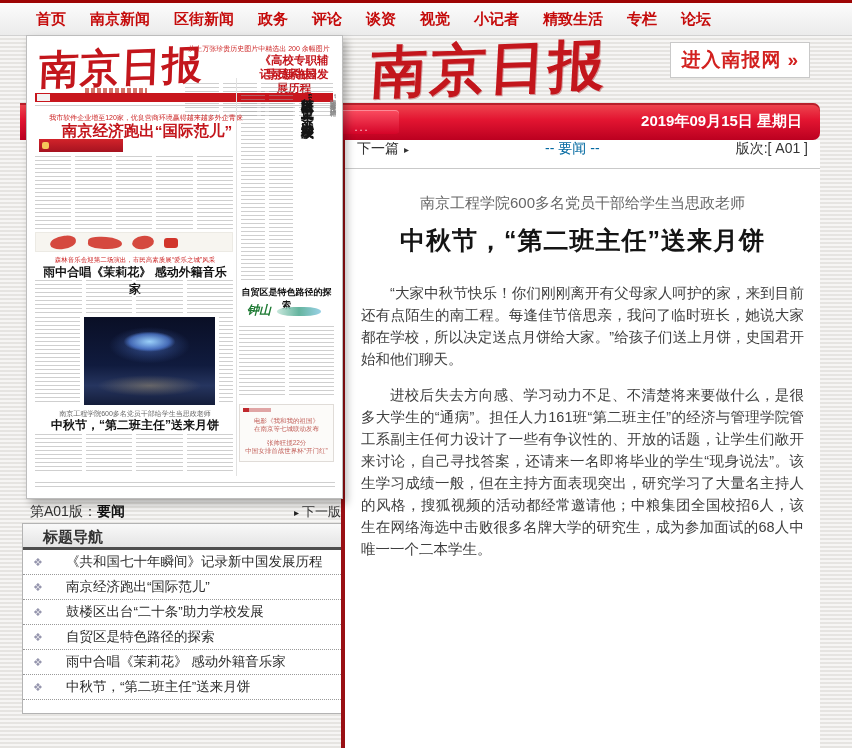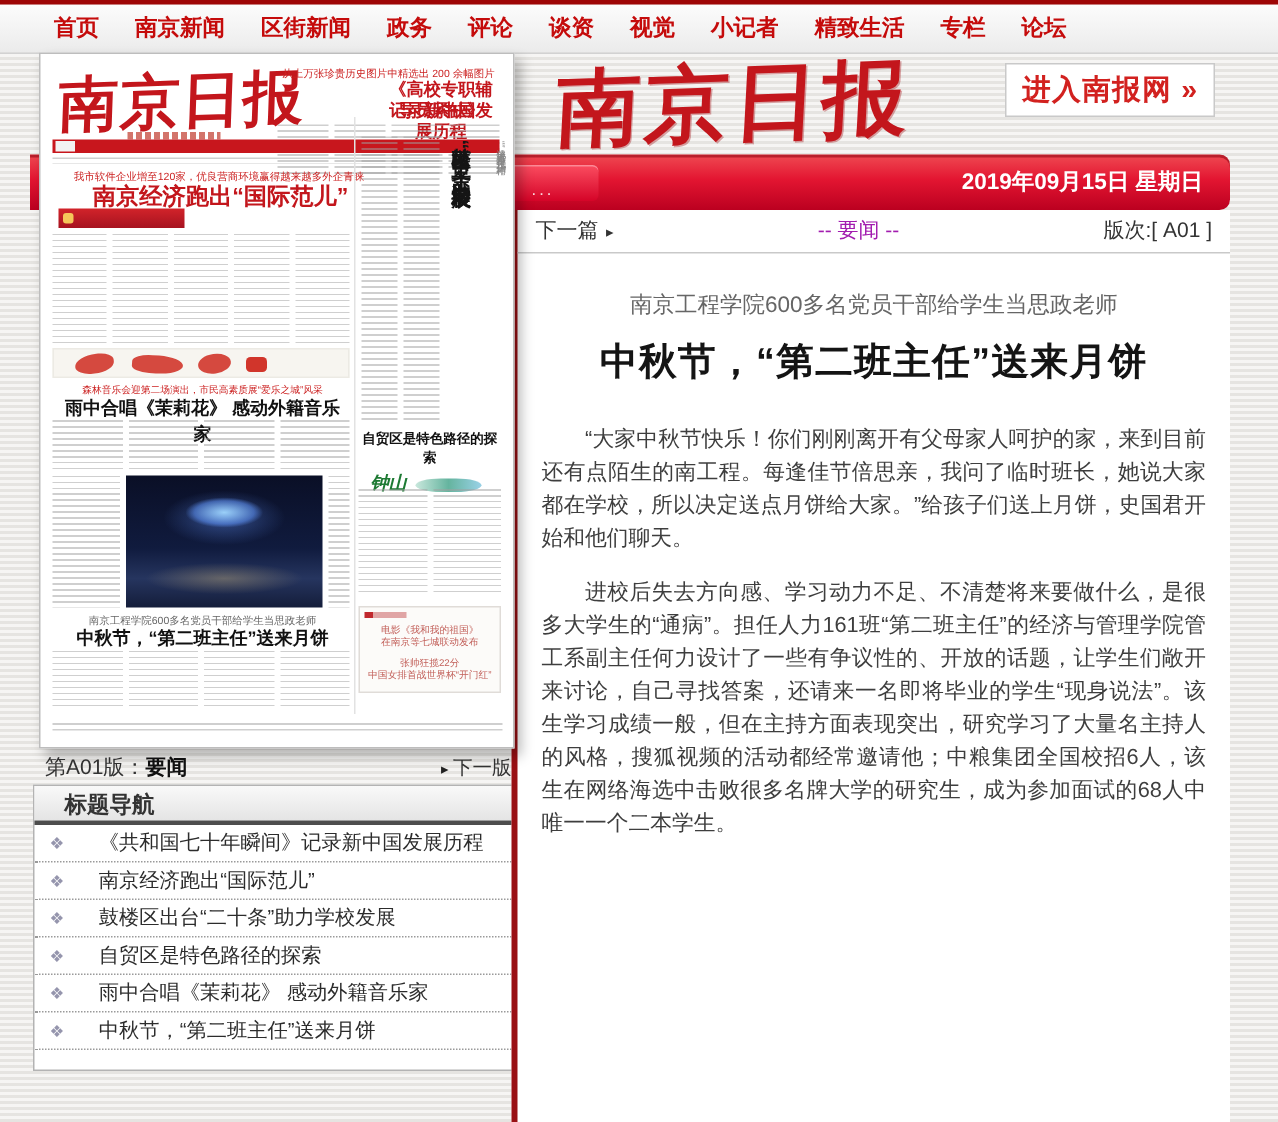--- a/index.html
+++ b/index.html
@@ -119,21 +119,21 @@
       linear-gradient(180deg,#0a0f26 0%, #101b3e 55%, #26355f 78%, #141d3a 100%); }
   .m-storynote { left:22px; top:373px; width:172px; font-size:7px; color:#666; text-align:center; }
   .m-storyhead { left:12px; top:381px; width:192px; font-size:12px; font-weight:bold; color:#111; text-align:center; }
   .m-cols3 { left:8px; top:398px; width:198px; height:40px; }
   .m-vsep { left:209px; top:42px; width:1px; height:398px; background:#e2e2e2; }
   .m-rcolsTop { left:214px; top:55px; width:52px; height:190px; }
   .m-vhead { left:271px; top:52px; height:208px; writing-mode:vertical-rl;
     font-size:13px; font-weight:bold; color:#151515; letter-spacing:1px; }
   .m-vnote { left:301px; top:58px; height:175px; writing-mode:vertical-rl; font-size:6.5px; color:#888; }
   .m-rhead { left:212px; top:250px; width:95px; font-size:9px; font-weight:bold; color:#111; text-align:center; }
-  .m-brand { left:216px; top:277px; width:90px; height:20px; }
+  .m-brand { left:216px; top:265px; width:90px; height:20px; }
   .m-brand .bname { position:absolute; left:4px; top:1px; font-size:12px; font-weight:bold; font-style:italic; color:#1d7a33; }
   .m-brand .bwave { position:absolute; left:34px; top:6px; width:44px; height:9px; border-radius:50%/65%;
     background:linear-gradient(90deg,#bfe3d6,#4aa78e,#87c9e2); opacity:.85; }
   .m-rcols2 { left:212px; top:290px; width:95px; height:72px; }
   .m-rbox { left:212px; top:368px; width:95px; height:58px; border:1px solid #e0dcd8; background:#fcfbf9; }
   .m-rbox::before { content:""; position:absolute; left:3px; top:3px; width:28px; height:4px;
     background:linear-gradient(90deg,#c0282d 0 6px, #e0a5a5 6px); }
   .m-rbox .rl { position:static; display:block; text-align:center; font-size:6.5px; color:#c2605a; line-height:8px; }
   .m-rbox .rl.first { margin-top:12px; }
   .m-rbox .rl.gap { margin-top:6px; }
@@ -152,25 +152,25 @@
   .nav-box ul { list-style:none; }
   .nav-box li { height:25px; display:flex; align-items:center; gap:7px; padding-left:10px;
     border-bottom:1px dotted #9a9a9a; }
   .nav-box li a { font-size:13.5px; color:#2c2c2c;margin-left:16px; }
   .nav-box li .blt { font-size:11px; color:#9595ad; }
   .nav-box li.empty { height:13px; border-bottom:none; }
 
   
   .article-panel { position:absolute; left:341px; top:140px; width:479px; height:608px;
     background:#fff; border-left:4px solid #991014; }
-  .art-bar { height:29px; display:flex; align-items:center; padding:0 12px;
+  .art-bar { height:29px; display:flex; padding:0 12px;
     border-bottom:1px solid #c9c9c9; font-size:14px; }
   .art-bar .prev { color:#333; }
   .art-bar .prev .tri { font-size:10px; color:#333; margin-left:5px; }
-  .art-bar .sec { flex:1; text-align:center; color:#a21caf; }
+  .art-bar .sec { flex:1; text-align:center; color:#0369a1; }
   .art-bar .pagelabel { color:#333; }
   .subtitle { margin-top:25px; text-align:center; font-size:15px; color:#666; }
   .title { margin-top:11px; text-align:center; font-size:25px; font-weight:bold; color:#141414; letter-spacing:1px; }
   .art-body { margin:25px 16px 0 16px; }
   .art-body p { font-size:14.5px; color:#3e3e3e; line-height:22px; text-indent:2em; margin-bottom:14px;
     text-align:justify; }
 </style>
 </head>
 <body>
 

